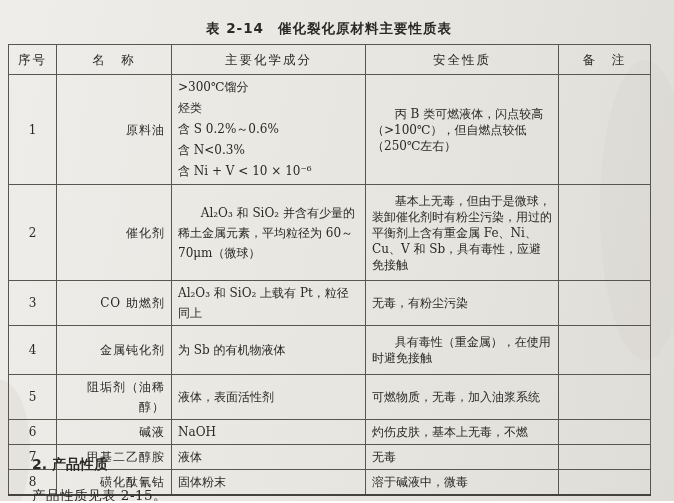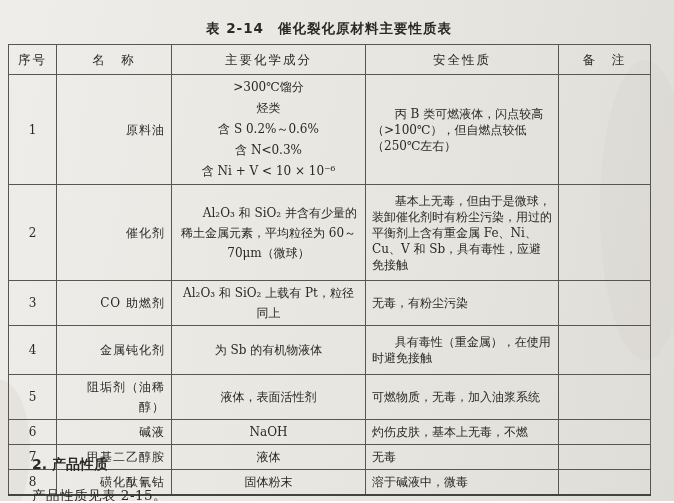--- a/index.html
+++ b/index.html
@@ -36,21 +36,21 @@
     margin-left:44px;
   }
   table.props { border-top:1.5px solid #46433e; }
   tr.last-row th, tr.last-row td { border-bottom:2.5px solid #46433e; }
   th.hdr {
     font-weight:normal; font-size:12.5px; text-align:center;
     letter-spacing:2px; padding:4px 2px;
   }
   td.num-cell  { text-align:center; }
   td.name-cell { text-align:right; letter-spacing:1px; }
-  td.chem-cell { padding-left:10px;text-align:center; }
+  td.chem-cell { padding-left:10px; }
   td.chem-cell .chem-line { line-height:21px; }
   td.safety-cell { padding-left:11px; padding-right:8px; }
   td.safety-cell.para { text-indent:1.9em; padding-left:6px; line-height:16px; }
   td.note-cell { }
   .footer {
     position:absolute; left:32px; top:456px;
   }
   .footer-heading {
     font-family:"DejaVu Sans","Liberation Sans",sans-serif;
     font-weight:bold; font-size:14px;

